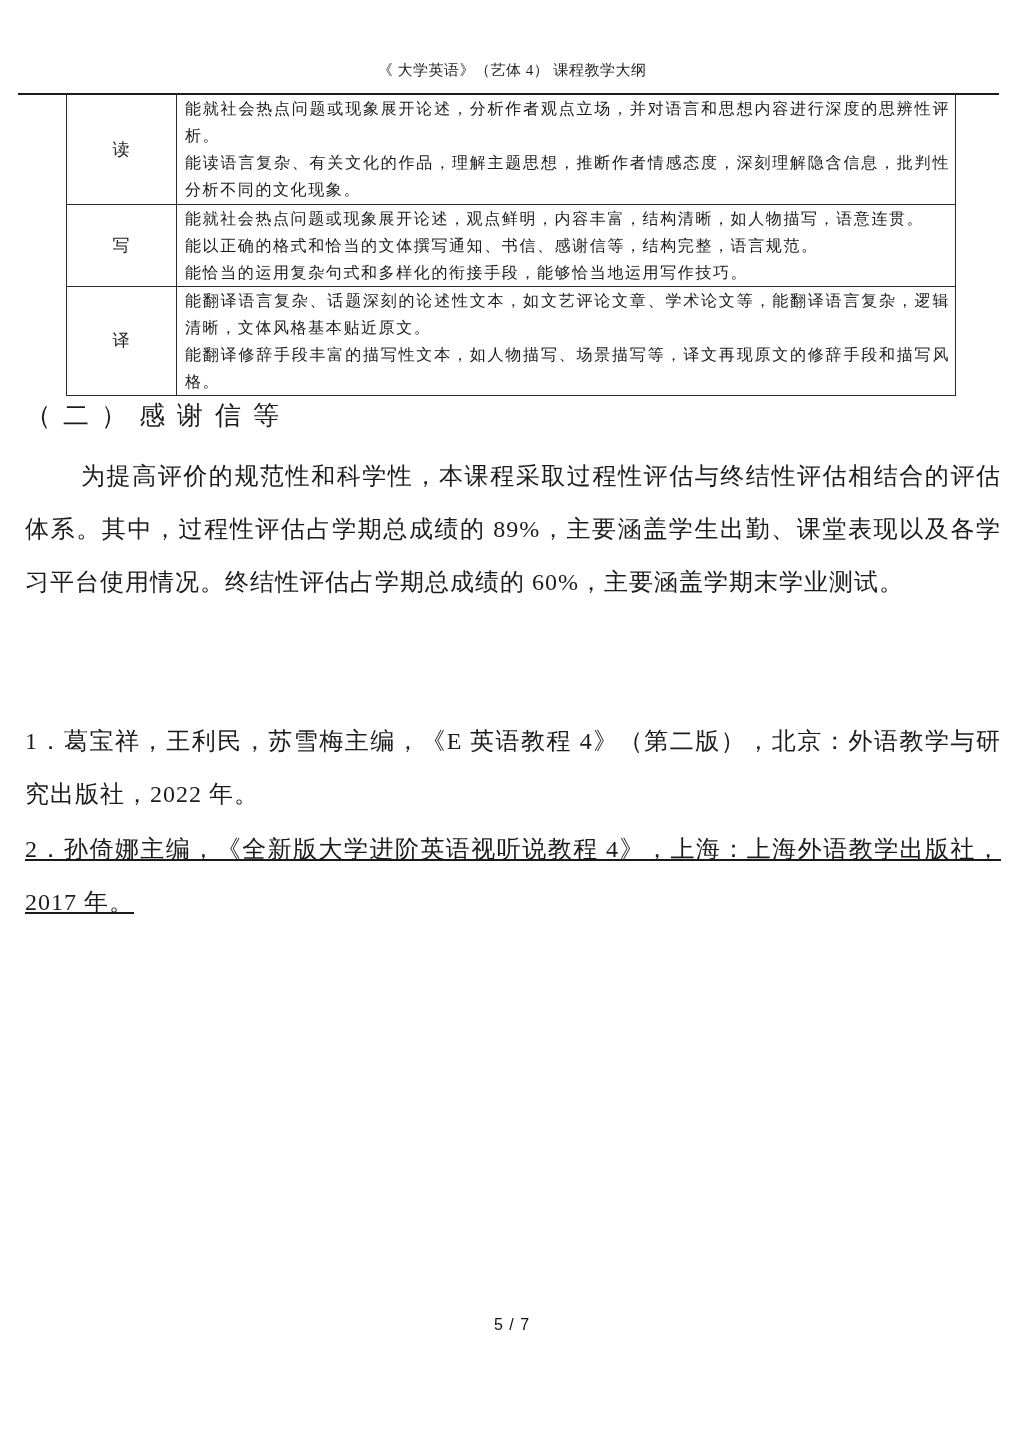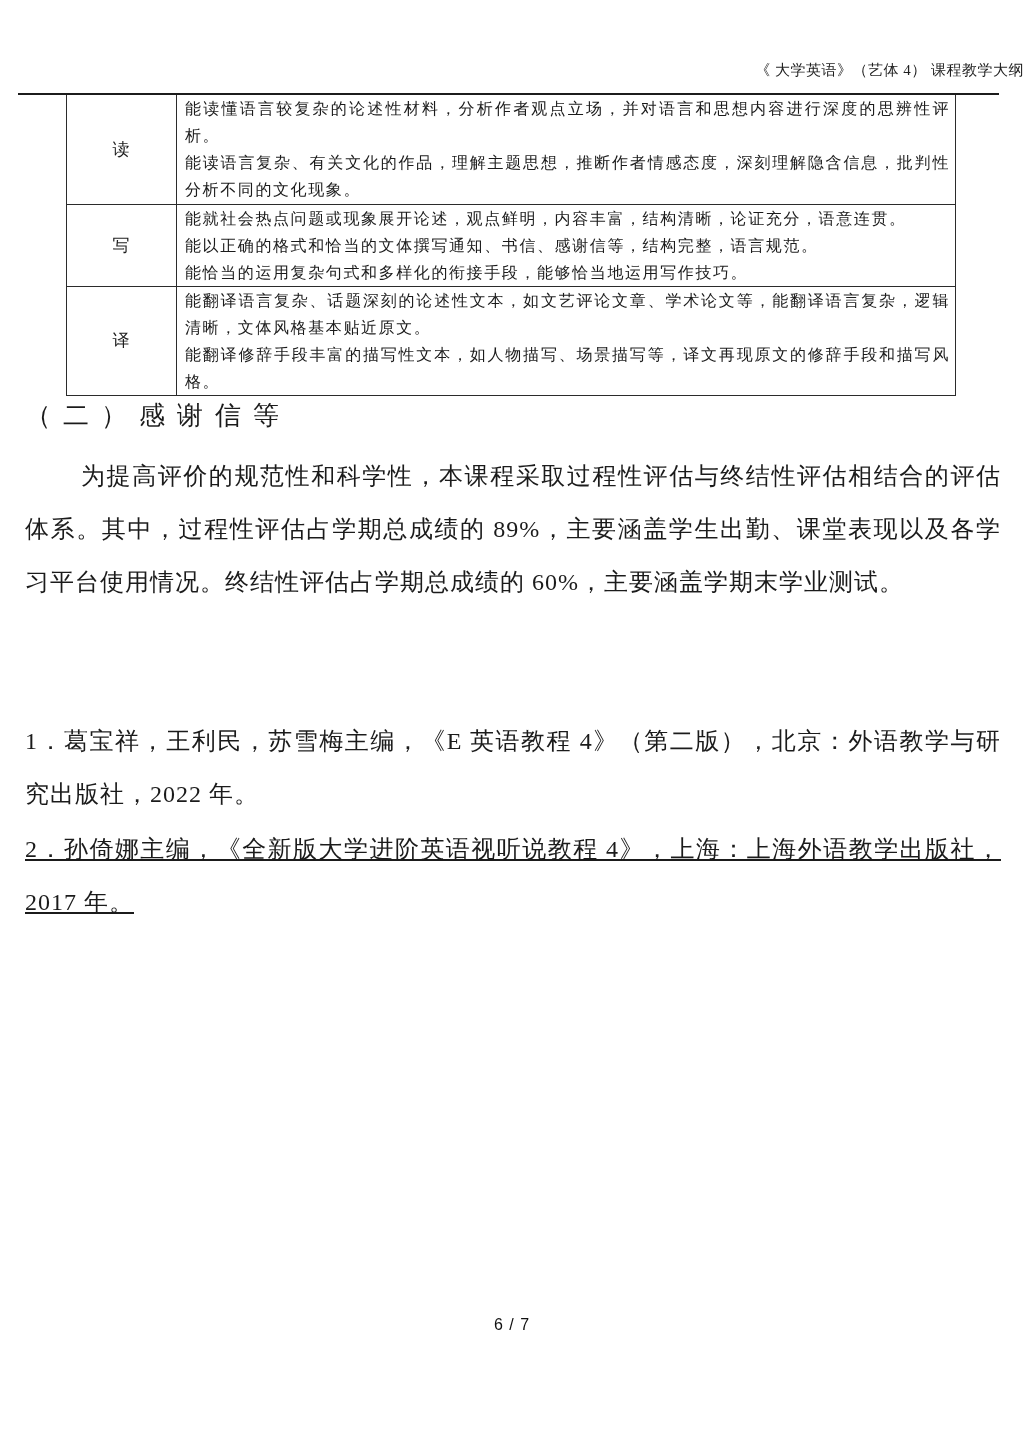--- a/index.html
+++ b/index.html
@@ -10,21 +10,21 @@
     background: #ffffff;
     color: #1b1b1b;
     font-family: "Liberation Serif", "DejaVu Serif", serif;
     overflow: hidden;
   }
 
   
   .doc-header {
     position: absolute;
     top: 61px; left: 0; width: 100%;
-    text-align: right;
+    text-align: center;
     font-size: 15px;
     letter-spacing: 0.5px;
     color: #1f1f1f;
   }
   .header-rule {
     position: absolute;
     top: 93px; left: 18px;
     width: 981px; height: 2px;
     background: #1c1c1c;
   }
@@ -130,28 +130,28 @@
 
   <table class="skills">
     <colgroup>
         <col style="width:110px">
         <col>
       </colgroup>
     <tbody>
         <tr class="row-read">
       <td class="skill-cell">读</td>
       <td class="desc-cell">
-        <p>能读懂语言较复杂的论述性材料，分析作者观点立场，并对语言和思想内容进行深度的思辨性评析。</p>
+        <p>能就社会热点问题或现象展开论述，分析作者观点立场，并对语言和思想内容进行深度的思辨性评析。</p>
         <p>能读语言复杂、有关文化的作品，理解主题思想，推断作者情感态度，深刻理解隐含信息，批判性分析不同的文化现象。</p>
       </td>
     </tr>
     <tr class="row-write">
       <td class="skill-cell">写</td>
       <td class="desc-cell">
-        <p>能就社会热点问题或现象展开论述，观点鲜明，内容丰富，结构清晰，论证充分，语意连贯。</p>
+        <p>能就社会热点问题或现象展开论述，观点鲜明，内容丰富，结构清晰，如人物描写，语意连贯。</p>
         <p>能以正确的格式和恰当的文体撰写通知、书信、感谢信等，结构完整，语言规范。</p>
         <p>能恰当的运用复杂句式和多样化的衔接手段，能够恰当地运用写作技巧。</p>
       </td>
     </tr>
     <tr class="row-trans">
       <td class="skill-cell">译</td>
       <td class="desc-cell">
         <p>能翻译语言复杂、话题深刻的论述性文本，如文艺评论文章、学术论文等，能翻译语言复杂，逻辑清晰，文体风格基本贴近原文。</p>
         <p>能翻译修辞手段丰富的描写性文本，如人物描写、场景描写等，译文再现原文的修辞手段和描写风格。</p>
       </td>
@@ -162,15 +162,15 @@
   <div class="sec-method">（二）感谢信等</div>
 
   <div class="para-method">为提高评价的规范性和科学性，本课程采取过程性评估与终结性评估相结合的评估体系。其中，过程性评估占学期总成绩的 89%，主要涵盖学生出勤、课堂表现以及各学习平台使用情况。终结性评估占学期总成绩的 60%，主要涵盖学期末学业测试。</div>
 
 
   <div class="ref ref-1">1．葛宝祥，王利民，苏雪梅主编，《E 英语教程 4》（第二版），北京：外语教学与研究出版社，2022 年。</div>
 
   <div class="ref ref-2">2．孙倚娜主编，《全新版大学进阶英语视听说教程 4》，上海：上海外语教学出版社，2017 年。</div>
 
 
-  <div class="page-number">6 / 7</div>
+  <div class="page-number">5 / 7</div>
 
 </div>
 
 </body></html>

